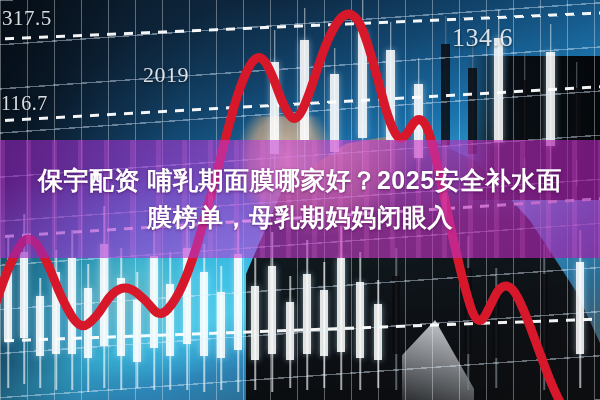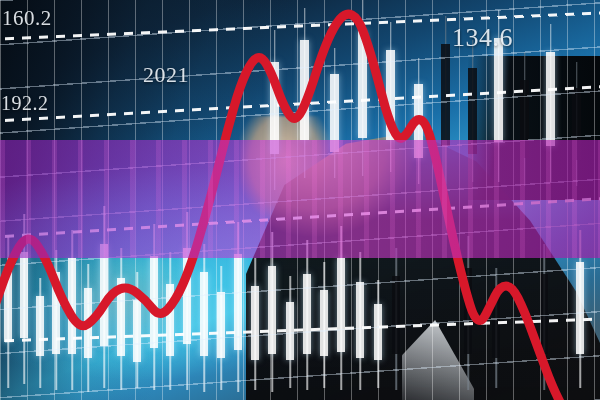--- a/index.html
+++ b/index.html
@@ -410,22 +410,26 @@
       <div class="dashline" style="top: 340px; transform: rotate(-2.1deg); transform-origin: left center;"></div>
     </div>
 
   <div id="redline">
     <svg viewBox="0 0 600 400" preserveAspectRatio="none" aria-hidden="true">
       <path id="trendpath" fill="none" stroke="#d7182a" stroke-width="9" stroke-linecap="round" stroke-linejoin="round" d="M -10 320 Q -10 320 0 291 Q 10 262 19 247 Q 28 232 37 245 Q 46 258 54 279 Q 62 300 71 315 Q 80 330 88 324 Q 96 318 104 305 Q 112 292 120 289 Q 128 286 137 293 Q 146 300 153 309 Q 160 318 168 309 Q 176 300 183 284 Q 190 268 197 245 Q 204 222 210 199 Q 216 176 222 152 Q 228 128 234 107 Q 240 86 246 73 Q 252 60 257 58 Q 262 56 267 65 Q 272 74 277 88 Q 282 102 287 111 Q 292 120 296 118 Q 300 116 305 104 Q 310 92 316 73 Q 322 54 328 40 Q 334 26 340 19 Q 346 12 352 15 Q 358 18 363 31 Q 368 44 373 62 Q 378 80 383 99 Q 388 118 393 129 Q 398 140 402 138 Q 406 136 411 127 Q 416 118 421 120 Q 426 122 431 140 Q 436 158 441 182 Q 446 206 451 229 Q 456 252 461 272 Q 466 292 470 305 Q 474 318 478 320 Q 482 322 486 314 Q 490 306 495 296 Q 500 286 506 286 Q 512 286 518 298 Q 524 310 531 329 Q 538 348 545 367 Q 552 386 559 400 Q 566 414 574 425 Q 582 436 591 444 T 600 452"></path>
     </svg>
   </div>
 
   <div class="layer" id="numlabels">
-      <div class="num" style="left: 2px; top: 6px; font-size: 21px;">160.2</div>
-      <div class="num" style="left: 1px; top: 92px; font-size: 20px;">192.2</div>
-      <div class="num" style="left: 143px; top: 62px; font-size: 22px;">2021</div>
+      <div class="num" style="left: 2px; top: 6px; font-size: 21px;">317.5</div>
+      <div class="num" style="left: 1px; top: 92px; font-size: 20px;">116.7</div>
+      <div class="num" style="left: 143px; top: 62px; font-size: 22px;">2019</div>
       <div class="num" style="left: 452px; top: 23px; font-size: 26px;">134.6</div>
     </div>
 
   <div id="headline-band"></div>
   <div id="band-streaks"></div>
+  <div id="headline-text">
+    <div class="hl-line">保宇配资 哺乳期面膜哪家好？2025安全补水面</div>
+    <div class="hl-line">膜榜单，母乳期妈妈闭眼入</div>
+  </div>
 
 </div>
 
 </body></html>

